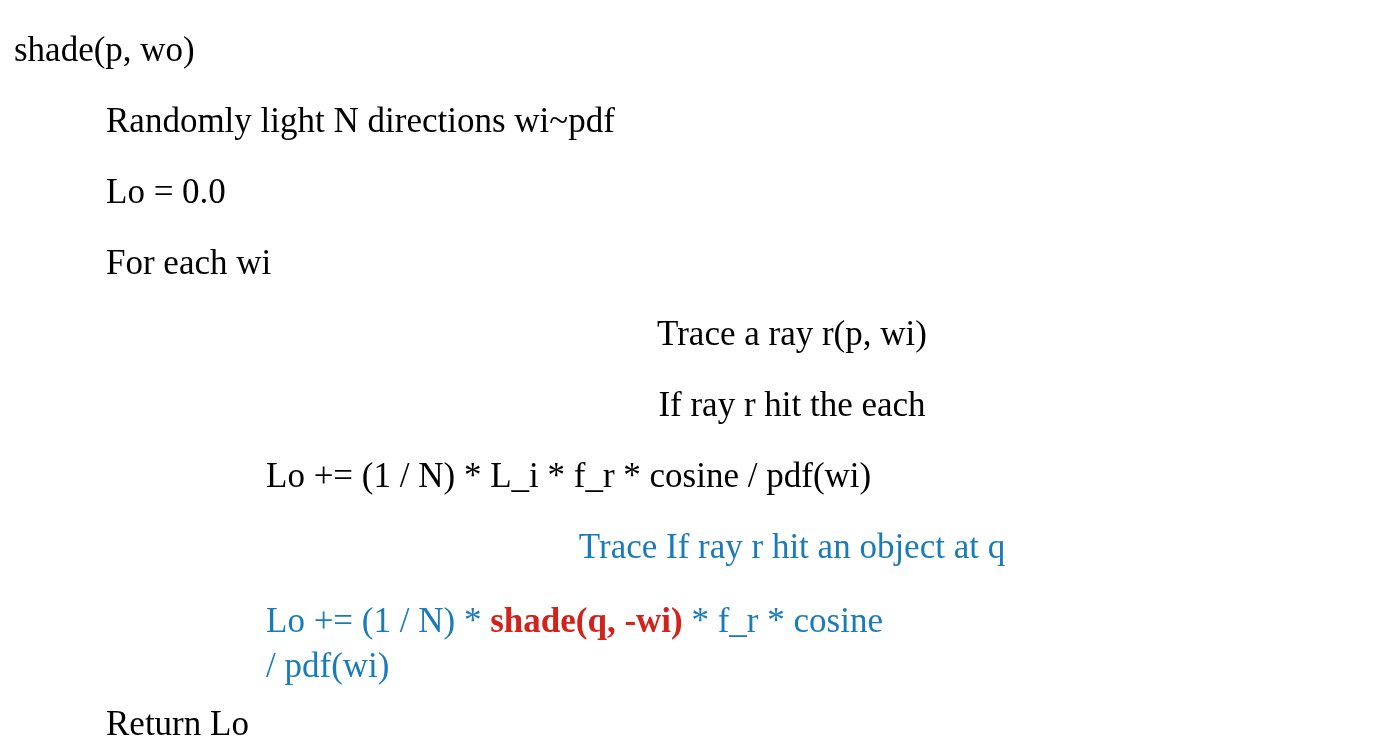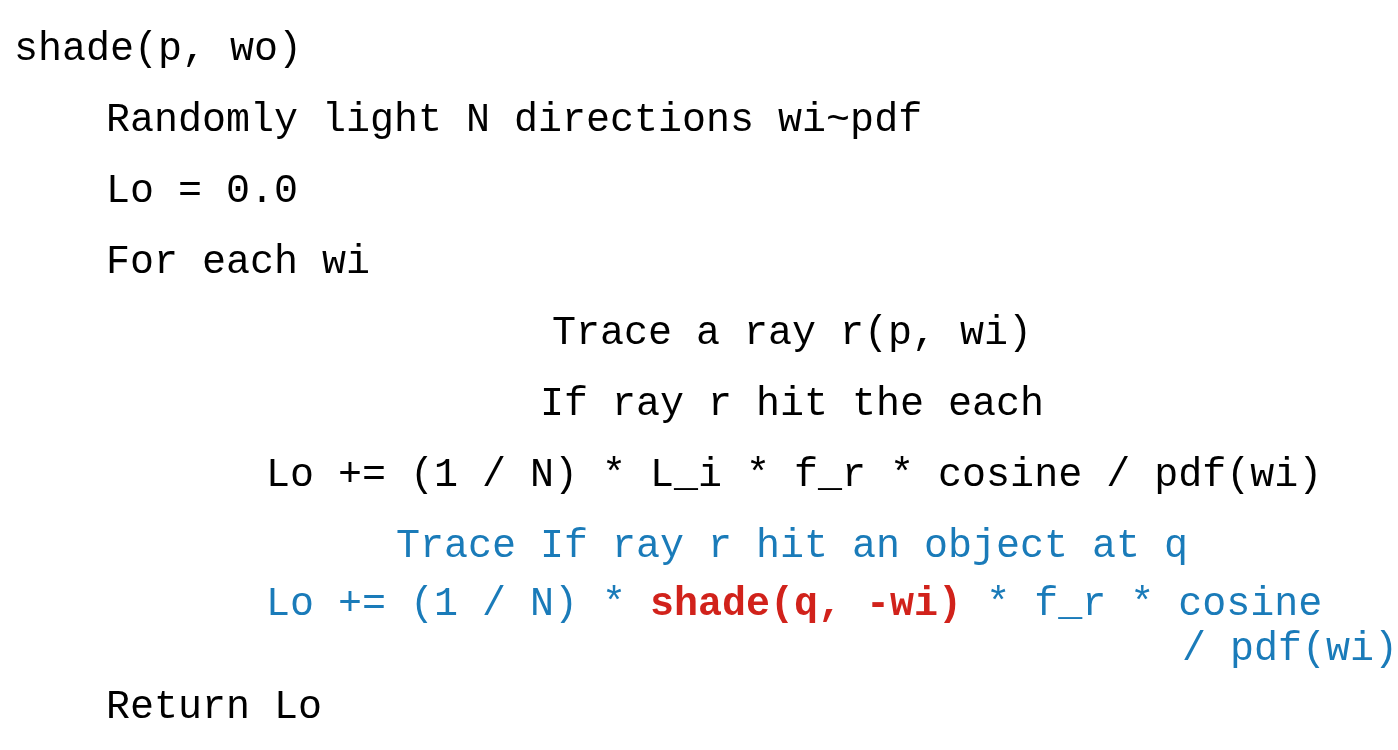--- a/index.html
+++ b/index.html
@@ -11,38 +11,38 @@
     width: 1398px;
     height: 750px;
     overflow: hidden;
     font-family: "DejaVu Sans Mono", monospace;
   }
   .code-block {
     padding: 14px 0 0 14px;
     box-sizing: border-box;
   }
   .code-line {
-    font-family: Liberation Mono, monospace;
-    font-size: 40px;
+    font-family: Liberation Serif, serif;
+    font-size: 35px;
     line-height: 71px;
     color: #000000;
     white-space: pre;
     letter-spacing: 0px;
   }
   .code-line.indent-1 { padding-left: 92px; }
   .code-line.indent-2 { padding-left: 172px; text-align: center; }
   .code-line.indent-3 { padding-left: 252px; }
   .blue { color: #1a7bb9; }
   .red-bold { color: #d1221b; font-weight: bold; }
   .wrap-line {
     line-height: 45px;
+    margin-top: 16px;
   }
   .wrap-line .second {
     display: block;
-    text-align: right;
   }
 </style>
 </head>
 <body>
 
 <div class="code-block">
 
   <div class="code-line">shade(p, wo)</div>
 
   <div class="code-line indent-1">Randomly light N directions wi~pdf</div>

